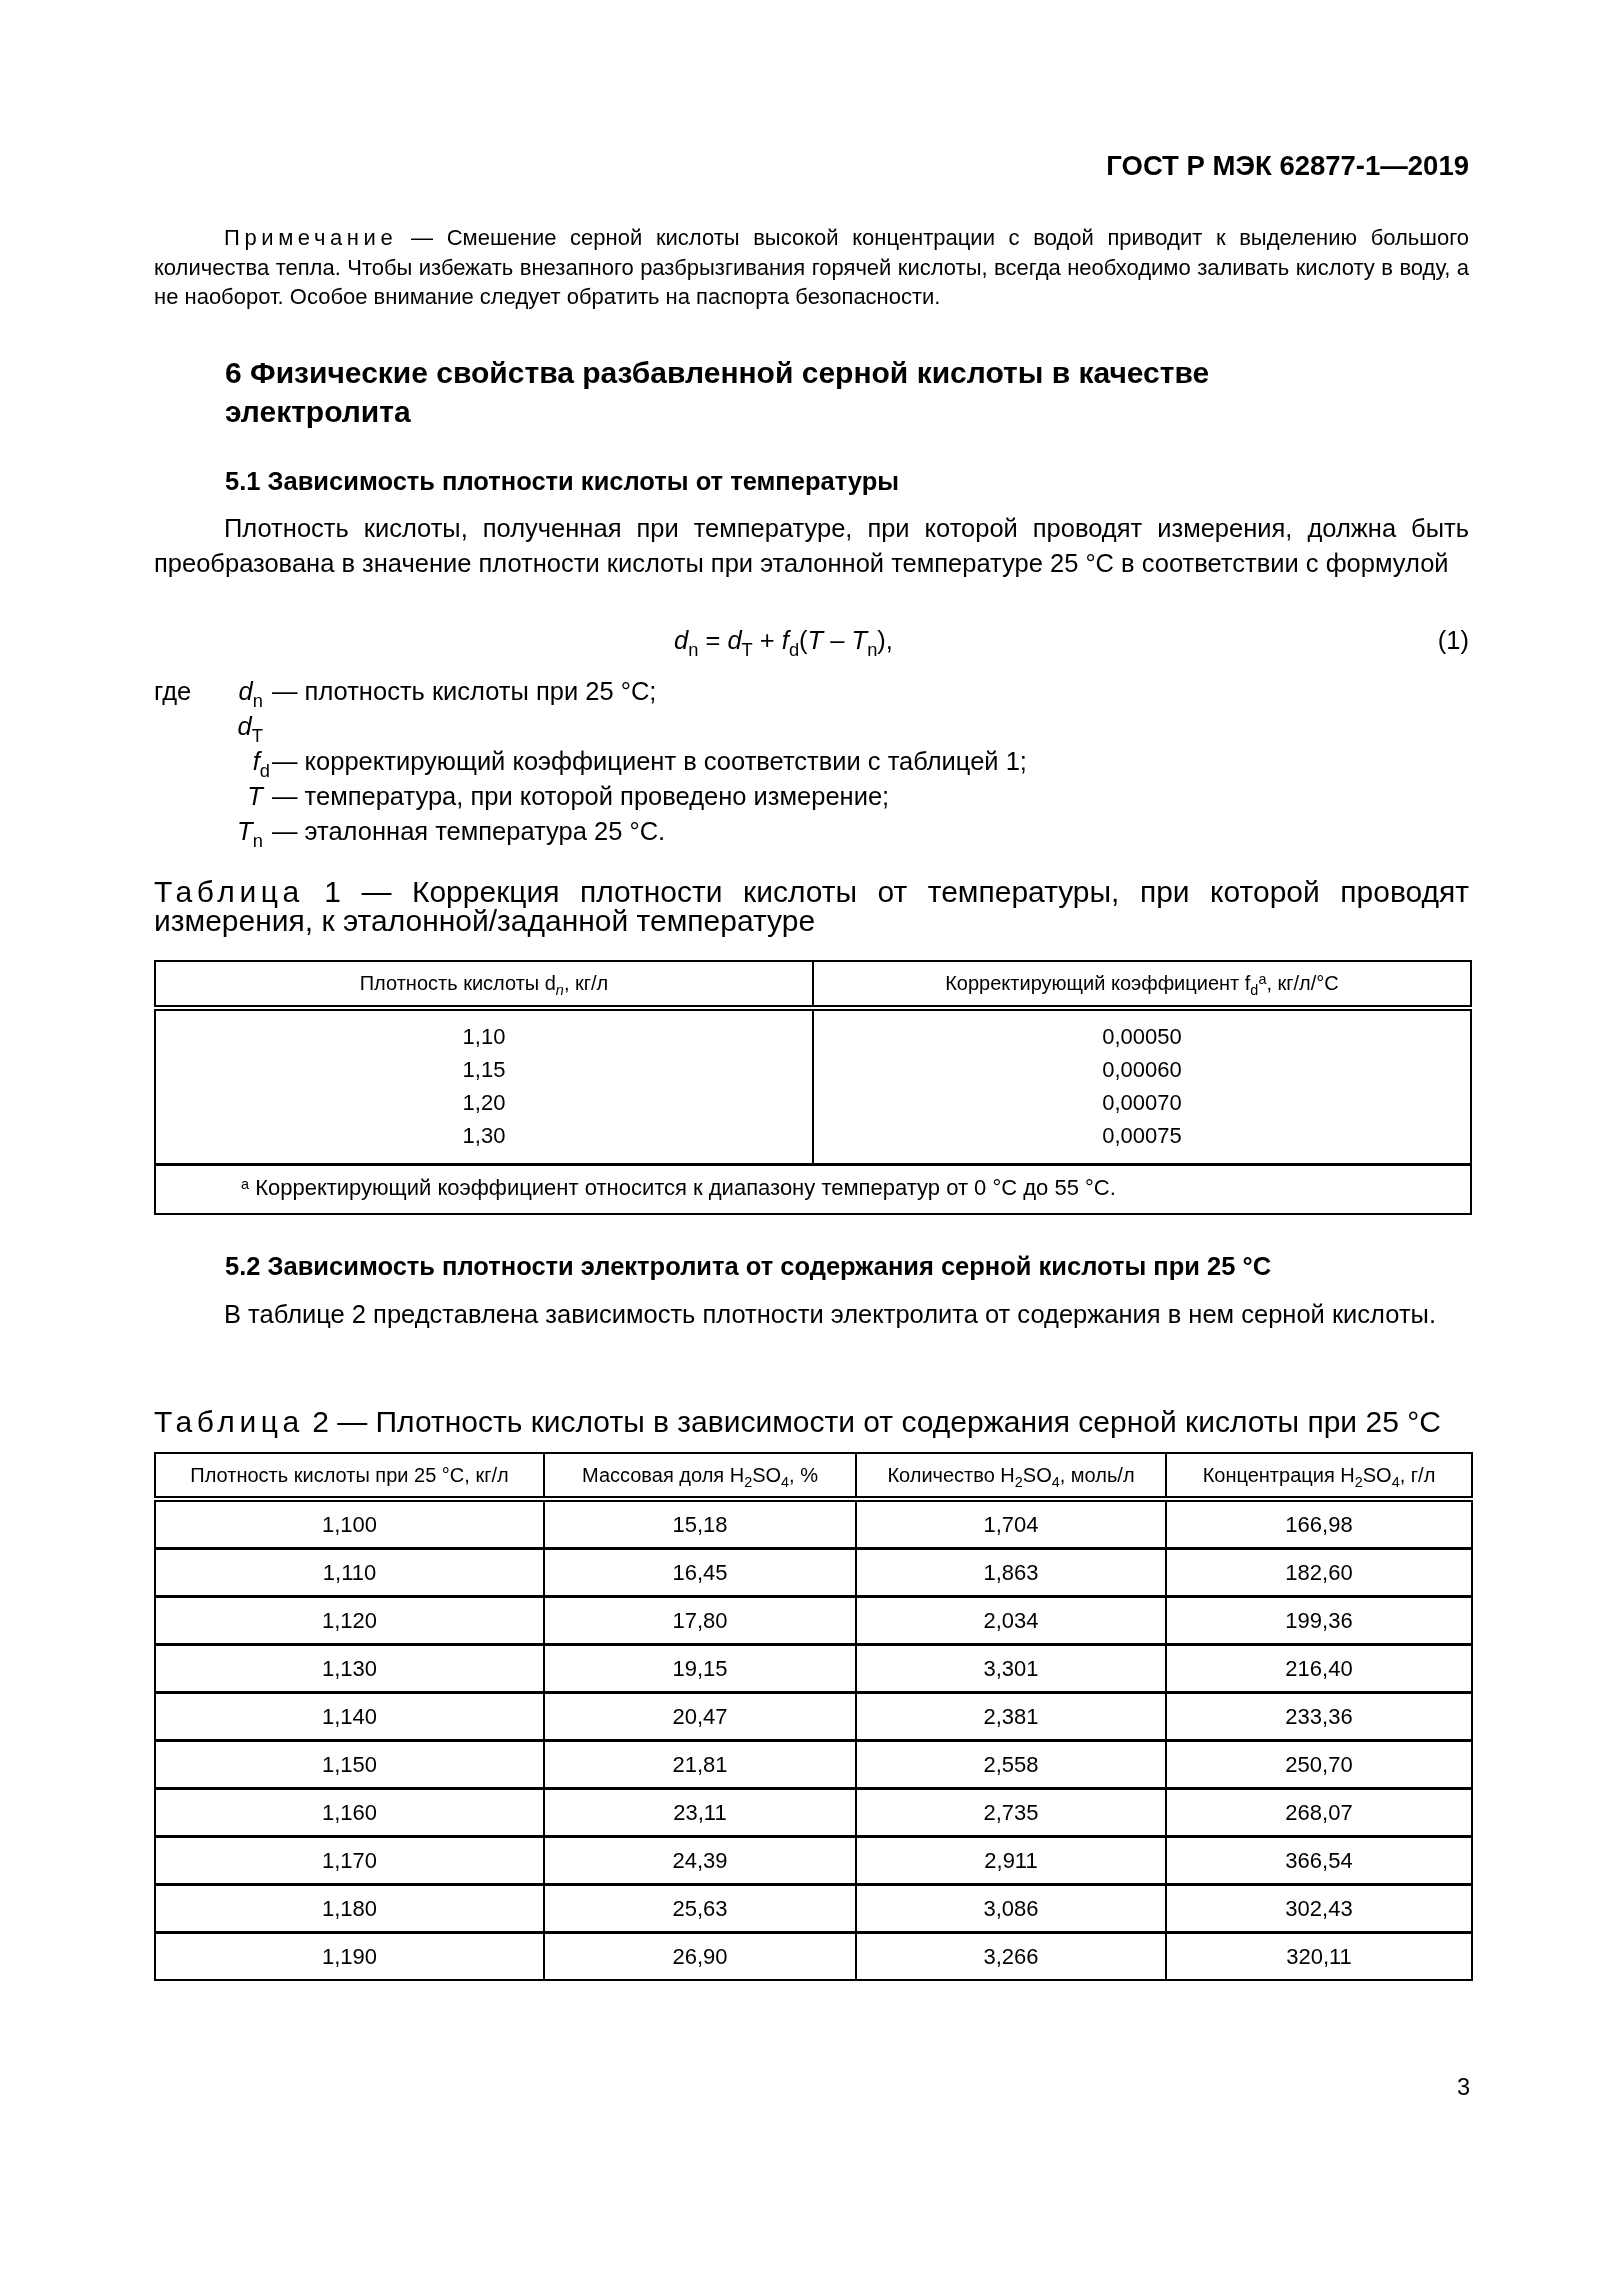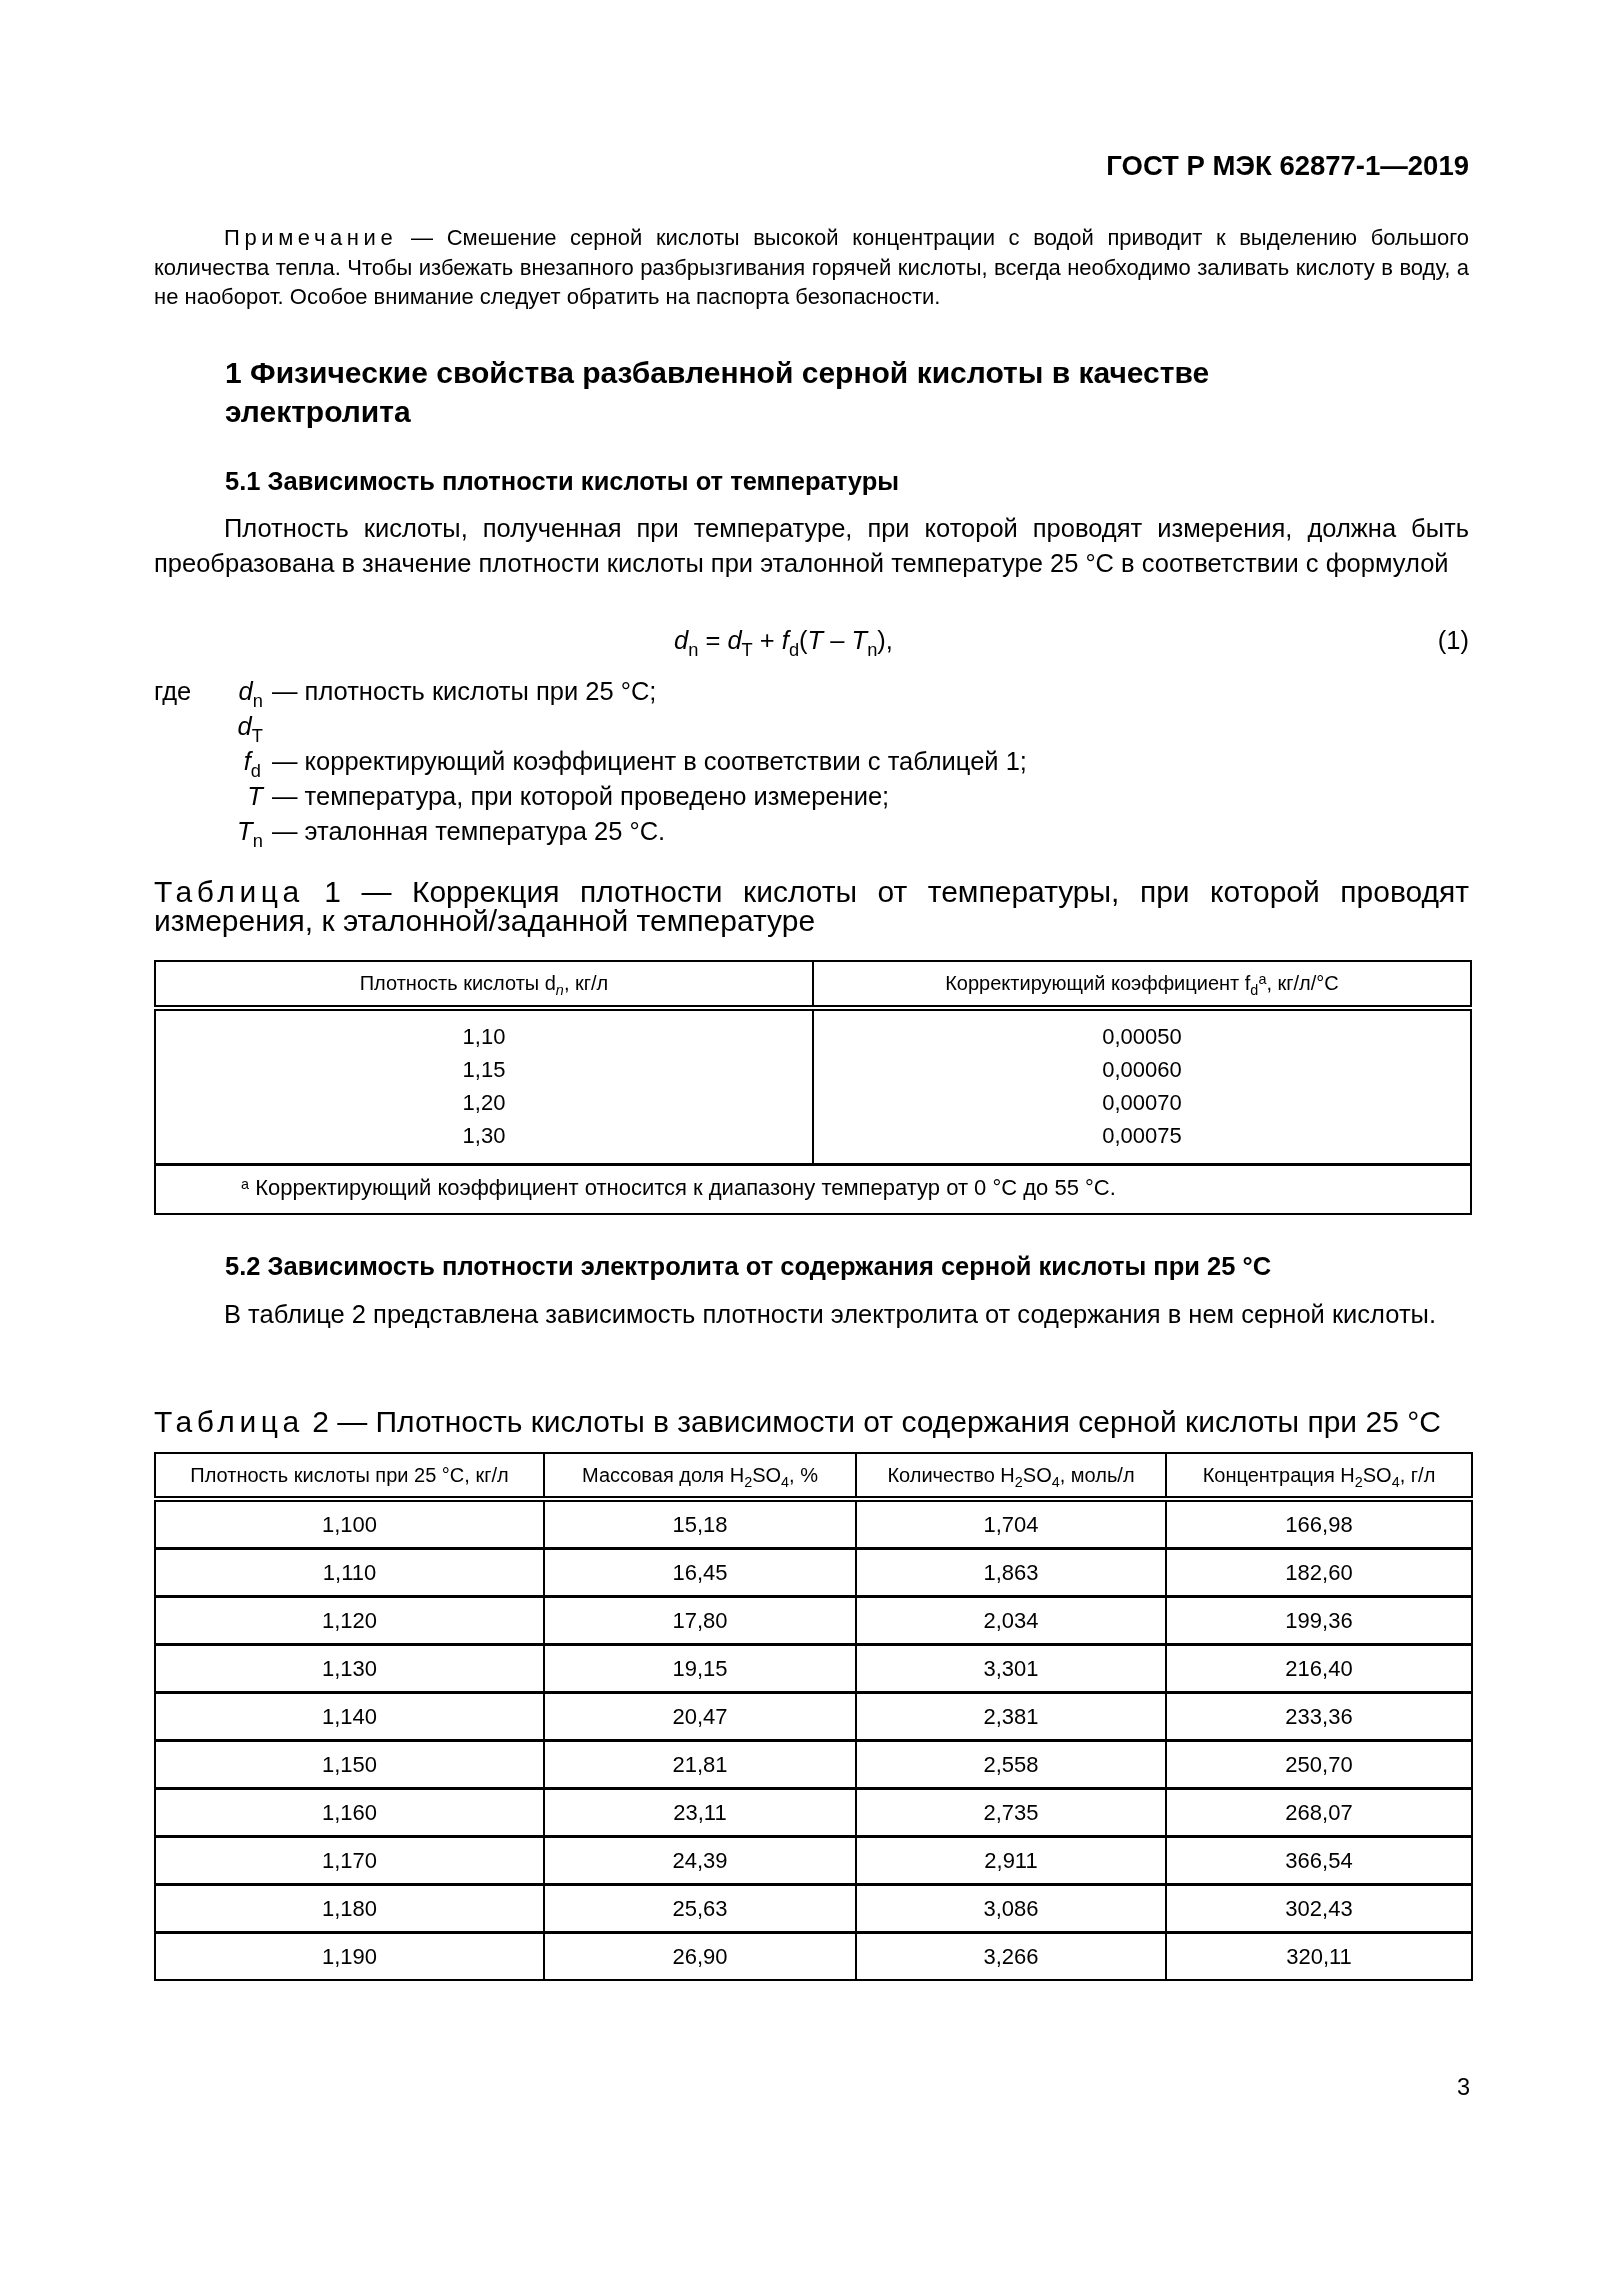--- a/index.html
+++ b/index.html
@@ -66,42 +66,42 @@
   .ital { font-style: italic; }
 </style>
 </head>
 <body>
 
 <div class="abs doc-code">ГОСТ Р МЭК 62877-1—2019</div>
 
 <div class="abs note"><span class="spaced">Примечание</span><span> — </span><span>Смешение серной кислоты высокой концентрации с водой приводит к выделению большого количества тепла. Чтобы избежать внезапного разбрызгивания горячей кислоты, всегда необходимо заливать кислоту в воду, а не наоборот. Особое внимание следует обратить на паспорта безопасности.</span></div>
 
 <div class="abs h1">
-  <span>1  Физические свойства разбавленной серной кислоты в качестве</span>
+  <span>6  Физические свойства разбавленной серной кислоты в качестве</span>
   <span class="h1-line2">электролита</span>
 </div>
 
 <div class="abs h2" style="left:225px; top:466px;">5.1  Зависимость плотности кислоты от температуры</div>
 
 <div class="abs para" style="top:511px;">Плотность кислоты, полученная при температуре, при которой проводят измерения, должна быть преобразована в значение плотности кислоты при эталонной температуре 25 °С в соответствии с формулой</div>
 
 <div class="abs formula">
   <i>d</i><sub>n</sub><span> = </span><i>d</i><sub>T</sub><span> + </span><i>f</i><sub>d</sub><span>(</span><i>T</i><span> – </span><i>T</i><sub>n</sub><span>),</span>
 </div>
 <div class="abs formula-num">(1)</div>
 
 <div class="abs legend">
   <div class="lrow">
     <span class="symbox"><span class="pre">где</span><span class="sym" style="right:9.2px"><span>d</span><sub>n</sub></span></span><span class="desc"><span>— </span><span> плотность кислоты при 25 °С;</span></span>
   </div>
   <div class="lrow">
     <span class="symbox"><span class="sym" style="right:9.2px"><span>d</span><sub>T</sub></span></span>
   </div>
   <div class="lrow">
-    <span class="symbox"><span class="sym" style="right:11px"><span>f</span><sub>d</sub></span></span><span class="desc"><span>— </span><span>корректирующий коэффициент в соответствии с таблицей 1;</span></span>
+    <span class="symbox"><span class="sym" style="right:2px"><span>f</span><sub>d</sub></span></span><span class="desc"><span>— </span><span>корректирующий коэффициент в соответствии с таблицей 1;</span></span>
   </div>
   <div class="lrow">
     <span class="symbox"><span class="sym" style="right:9.2px"><span>T</span><sub></sub></span></span><span class="desc"><span>— </span><span>температура, при которой проведено измерение;</span></span>
   </div>
   <div class="lrow">
     <span class="symbox"><span class="sym" style="right:9.2px"><span>T</span><sub>n</sub></span></span><span class="desc"><span>— </span><span>эталонная температура 25 °С.</span></span>
   </div>
 </div>
 
 <div class="abs caption" style="top:877px;"><span class="spaced">Таблица</span><span> 1 — Коррекция плотности кислоты от температуры, при которой проводят измерения, к эталонной/заданной температуре</span></div>

